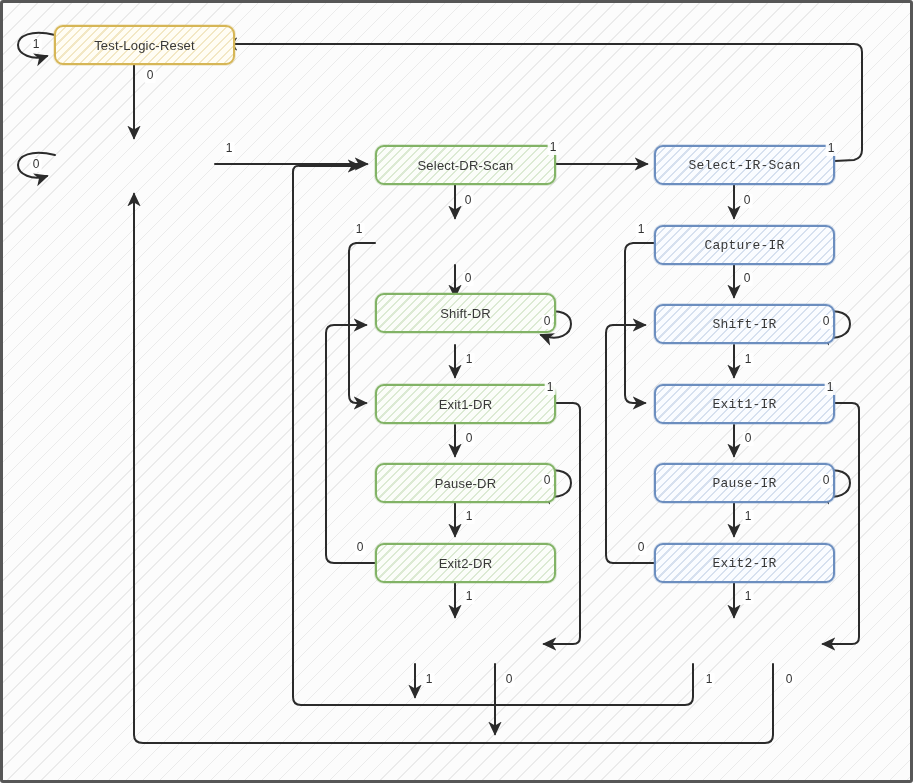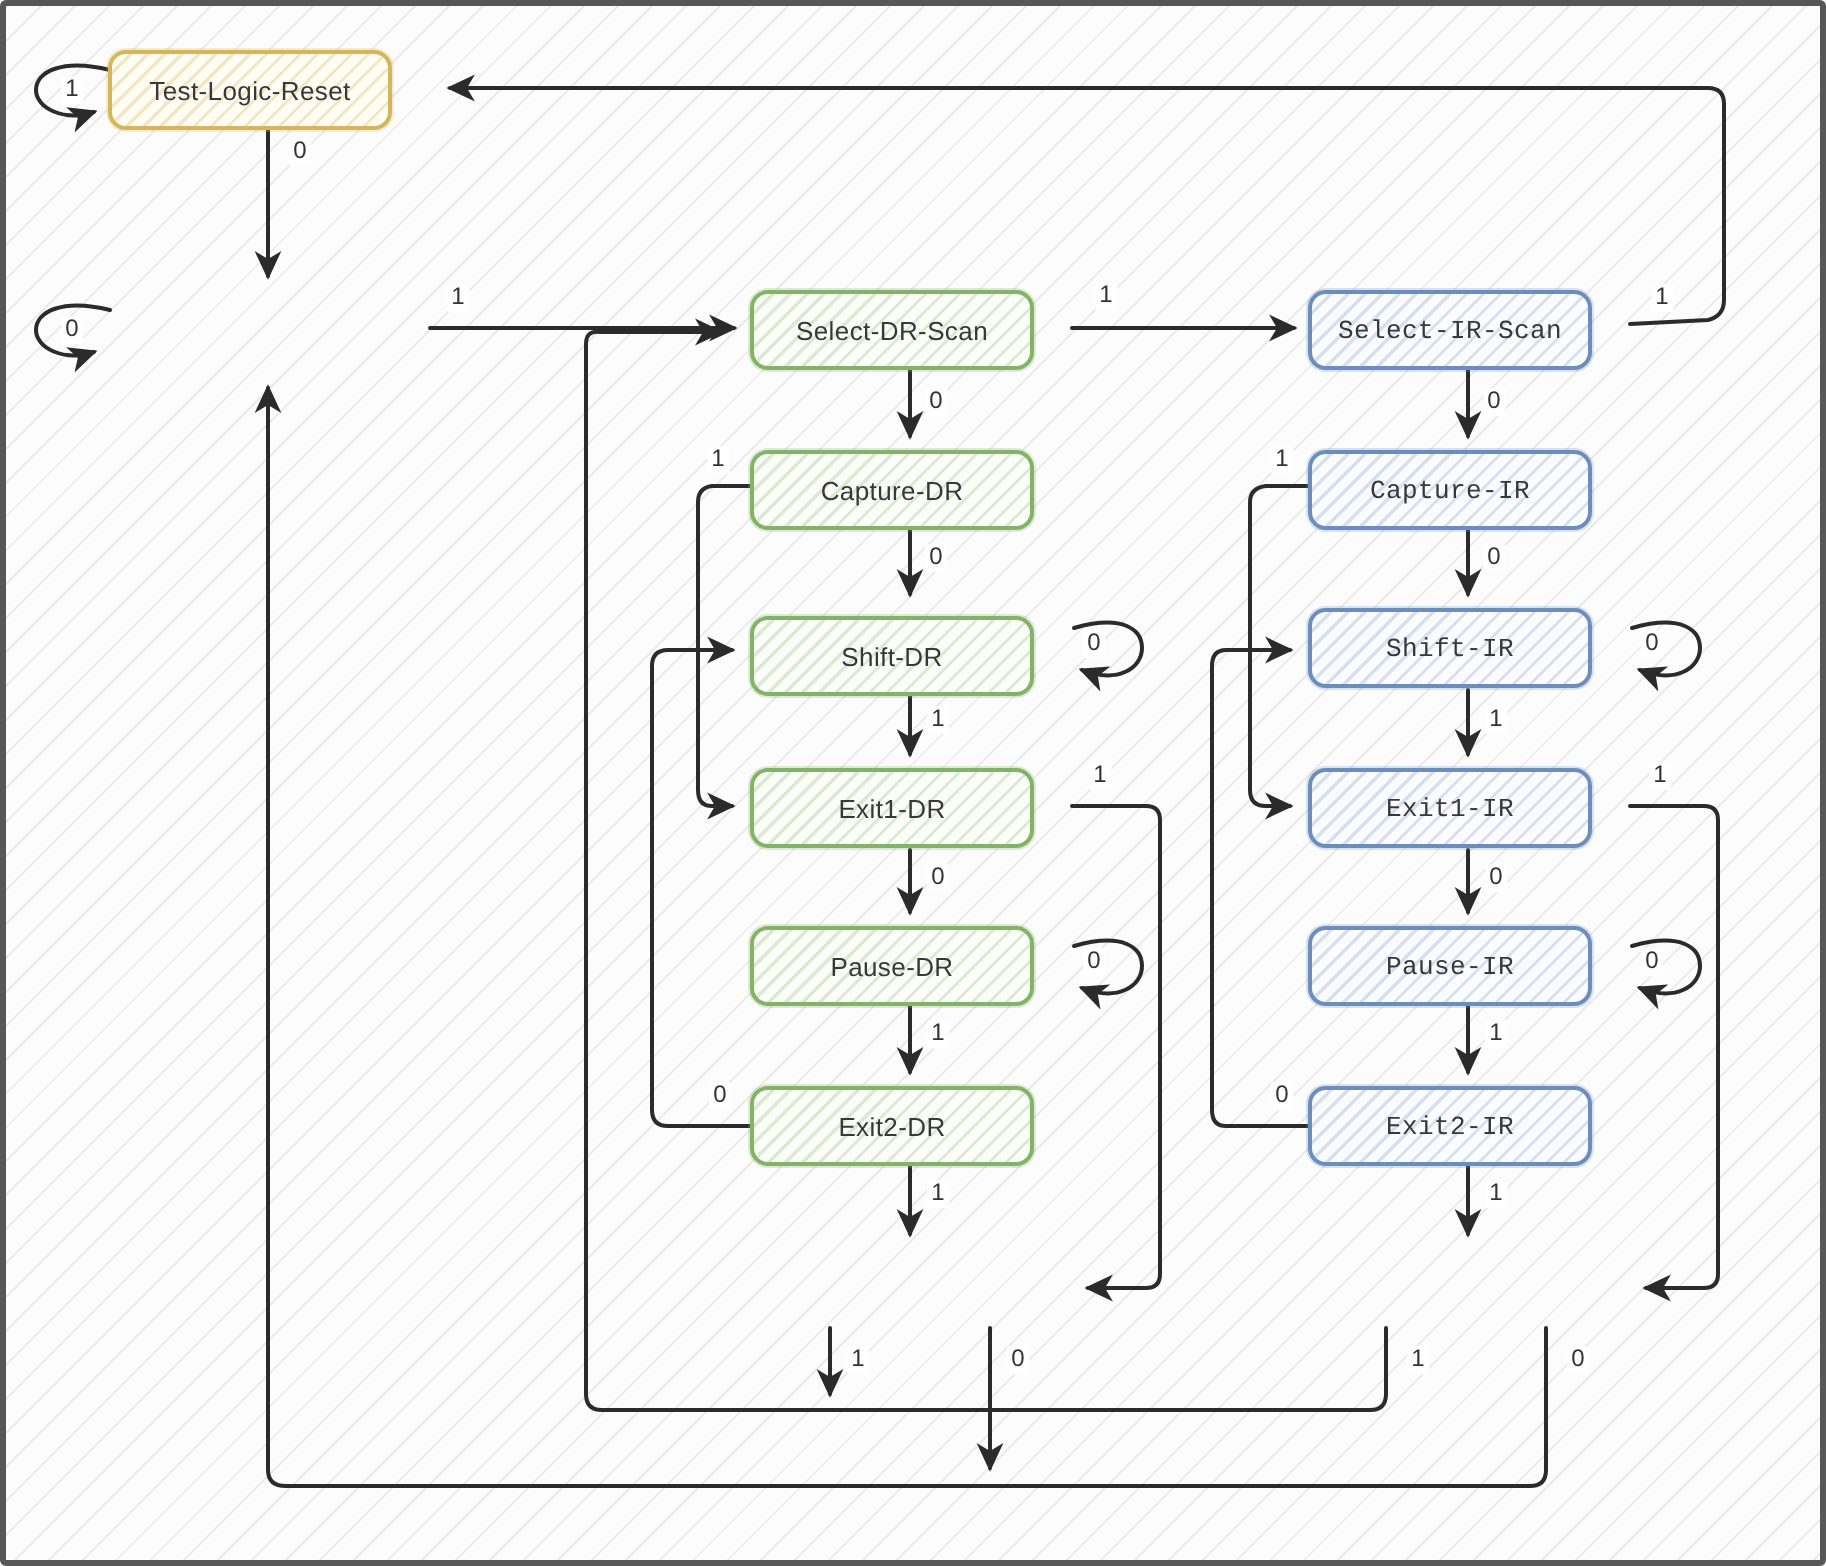--- a/index.html
+++ b/index.html
@@ -6,21 +6,21 @@
   .frame{
     position:relative;width:913px;height:783px;box-sizing:border-box;
     border:3px solid #575757;border-radius:3px;overflow:hidden;
     background:
       repeating-linear-gradient(135deg, #ebebeb 0px, #ebebeb 1px, transparent 1px, transparent 12px),
       #fcfcfc;
   }
   svg.edges{position:absolute;left:0;top:0;width:913px;height:783px;}
   .edge{fill:none;stroke:#2b2b2b;stroke-width:2;stroke-linecap:round;stroke-linejoin:round;}
   .state{
-    position:absolute;width:142px;height:40px;box-sizing:border-box;
+    position:absolute;width:181px;height:40px;box-sizing:border-box;
     border-radius:9px;display:flex;align-items:center;justify-content:center;
     font-size:13px;color:#383838;letter-spacing:.2px;
   }
   .state.yellow{
     border:2px solid #d6b656;
     background:repeating-linear-gradient(135deg, rgba(214,182,86,.30) 0 1.5px, rgba(255,255,255,0) 1.5px 6px), #fffdf4;
     box-shadow:0 0 0 1px rgba(214,182,86,.25);
   }
   .state.green{
     border:2px solid #82b366;
@@ -85,24 +85,21 @@
     <path class="edge" marker-end="url(#arr)" d="M 731 580 L 731 614"></path>
   </svg>
 
   <div class="state yellow" style="left:51px;top:22px">
       <span>Test-Logic-Reset</span>
     </div>
 
   <div class="state green" style="left:372px;top:142px">
       <span>Select-DR-Scan</span>
     </div>
-  <div class="state green" style="left:372px;top:222px">
-      <span>Capture-DR</span>
-    </div>
-  <div class="state green" style="left:372px;top:305px">
+  <div class="state green" style="left:372px;top:290px">
       <span>Shift-DR</span>
     </div>
   <div class="state green" style="left:372px;top:381px">
       <span>Exit1-DR</span>
     </div>
   <div class="state green" style="left:372px;top:460px">
       <span>Pause-DR</span>
     </div>
   <div class="state green" style="left:372px;top:540px">
       <span>Exit2-DR</span>

